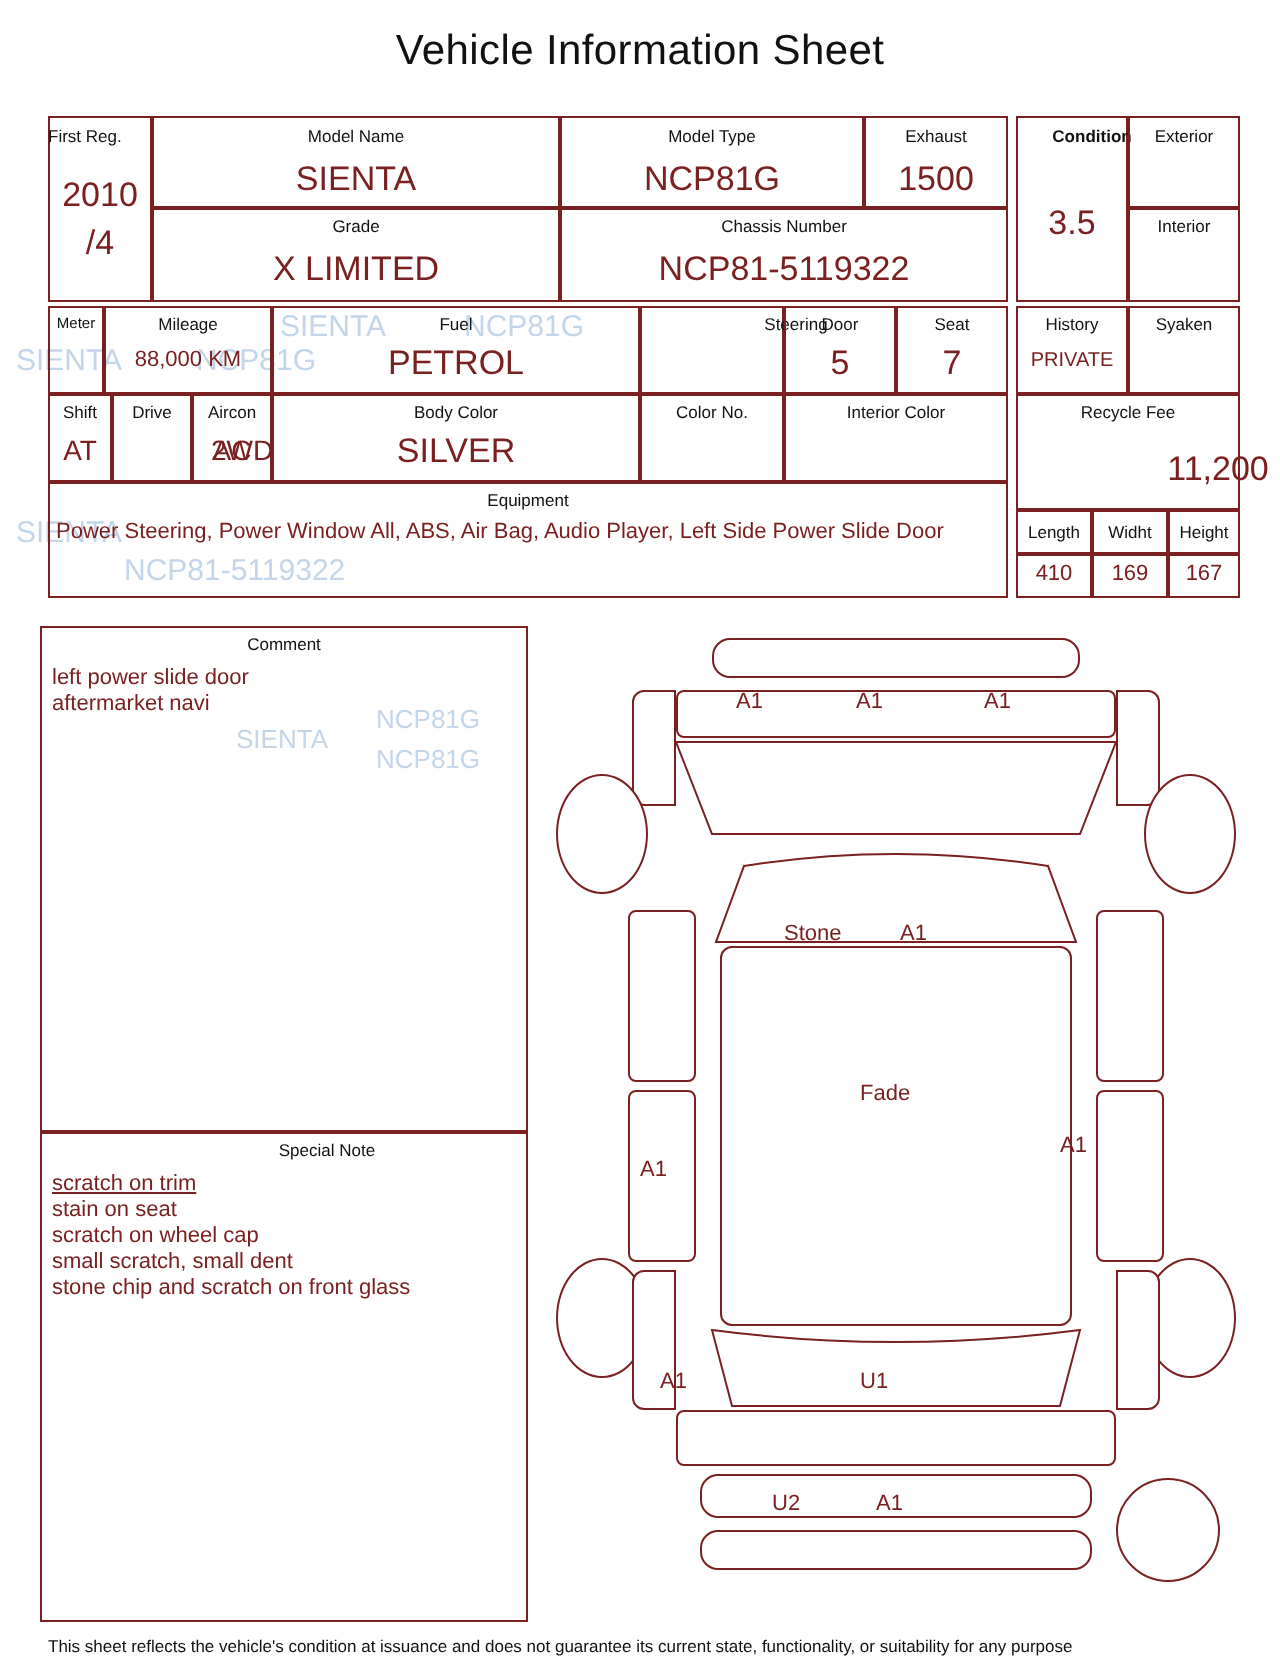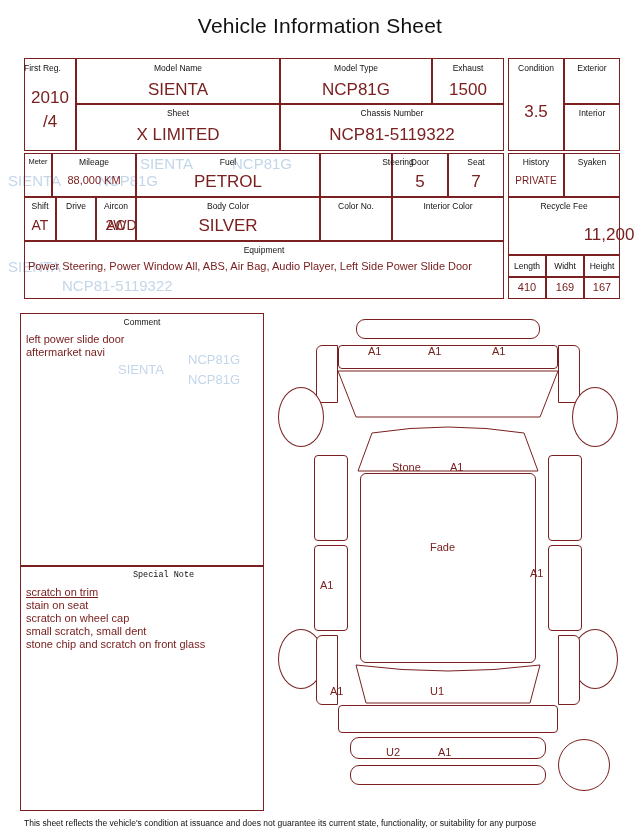--- a/index.html
+++ b/index.html
@@ -125,29 +125,29 @@
 
   <div class="box" style="left:280px; top:58px; width:152px; height:46px;"></div>
   <div class="lbl" style="left:280px; top:63px; width:152px;">Model Type</div>
   <div class="val big" style="left:280px; top:80px; width:152px;">NCP81G</div>
 
   <div class="box" style="left:432px; top:58px; width:72px; height:46px;"></div>
   <div class="lbl" style="left:432px; top:63px; width:72px;">Exhaust</div>
   <div class="val big" style="left:432px; top:80px; width:72px;">1500</div>
 
   <div class="box" style="left:76px; top:104px; width:204px; height:47px;"></div>
-  <div class="lbl" style="left:76px; top:108px; width:204px;">Sheet</div>
+  <div class="lbl" style="left:76px; top:108px; width:204px;">Grade</div>
   <div class="val big" style="left:76px; top:125px; width:204px;">X LIMITED</div>
 
   <div class="box" style="left:280px; top:104px; width:224px; height:47px;"></div>
   <div class="lbl" style="left:280px; top:108px; width:224px;">Chassis Number</div>
   <div class="val big" style="left:280px; top:125px; width:224px;">NCP81-5119322</div>
 
   <div class="box" style="left:508px; top:58px; width:56px; height:93px;"></div>
-  <div class="lbl" style="left:508px; top:63px; width:56px;">Condition</div>
+  <div class="lbl" style="left:508px; top:63px; width:76px;font-weight:bold;">Condition</div>
   <div class="val big" style="left:508px; top:102px; width:56px;">3.5</div>
 
   <div class="box" style="left:564px; top:58px; width:56px; height:46px;"></div>
   <div class="lbl" style="left:564px; top:63px; width:56px;">Exterior</div>
   <div class="val mid" style="left:564px; top:80px; width:56px;"></div>
 
   <div class="box" style="left:564px; top:104px; width:56px; height:47px;"></div>
   <div class="lbl" style="left:564px; top:108px; width:56px;">Interior</div>
   <div class="val mid" style="left:564px; top:125px; width:56px;"></div>
 
@@ -228,21 +228,21 @@
   <div class="val sm" style="left:546px; top:281px; width:38px;">169</div>
   <div class="box" style="left:584px; top:277px; width:36px; height:22px;"></div>
   <div class="val sm" style="left:584px; top:281px; width:36px;">167</div>
 
   <div class="box" style="left:20px; top:313px; width:244px; height:253px;"></div>
   <div class="lbl" style="left:20px; top:317px; width:244px;">Comment</div>
   <div class="val sm left" style="left:26px; top:333px; width:232px;">left power slide door</div>
   <div class="val sm left" style="left:26px; top:346px; width:232px;">aftermarket navi</div>
 
   <div class="box" style="left:20px; top:566px; width:244px; height:245px;"></div>
-  <div class="lbl" style="left:20px; top:570px; width:287px;font-family:Liberation Mono, monospace;">Special Note</div>
+  <div class="lbl" style="left:20px; top:570px; width:287px;">Special Note</div>
   <div class="val sm left" style="left:26px; top:586px; width:232px;text-decoration:underline;">scratch on trim</div>
   <div class="val sm left" style="left:26px; top:599px; width:232px;">stain on seat</div>
   <div class="val sm left" style="left:26px; top:612px; width:232px;">scratch on wheel cap</div>
   <div class="val sm left" style="left:26px; top:625px; width:232px;">small scratch, small dent</div>
   <div class="val sm left" style="left:26px; top:638px; width:232px;">stone chip and scratch on front glass</div>
 
   <div class="diagram">
 
     <div class="dpart" style="left:84px; top:14px; width:184px; height:20px; border-radius:9px;"></div>
 

